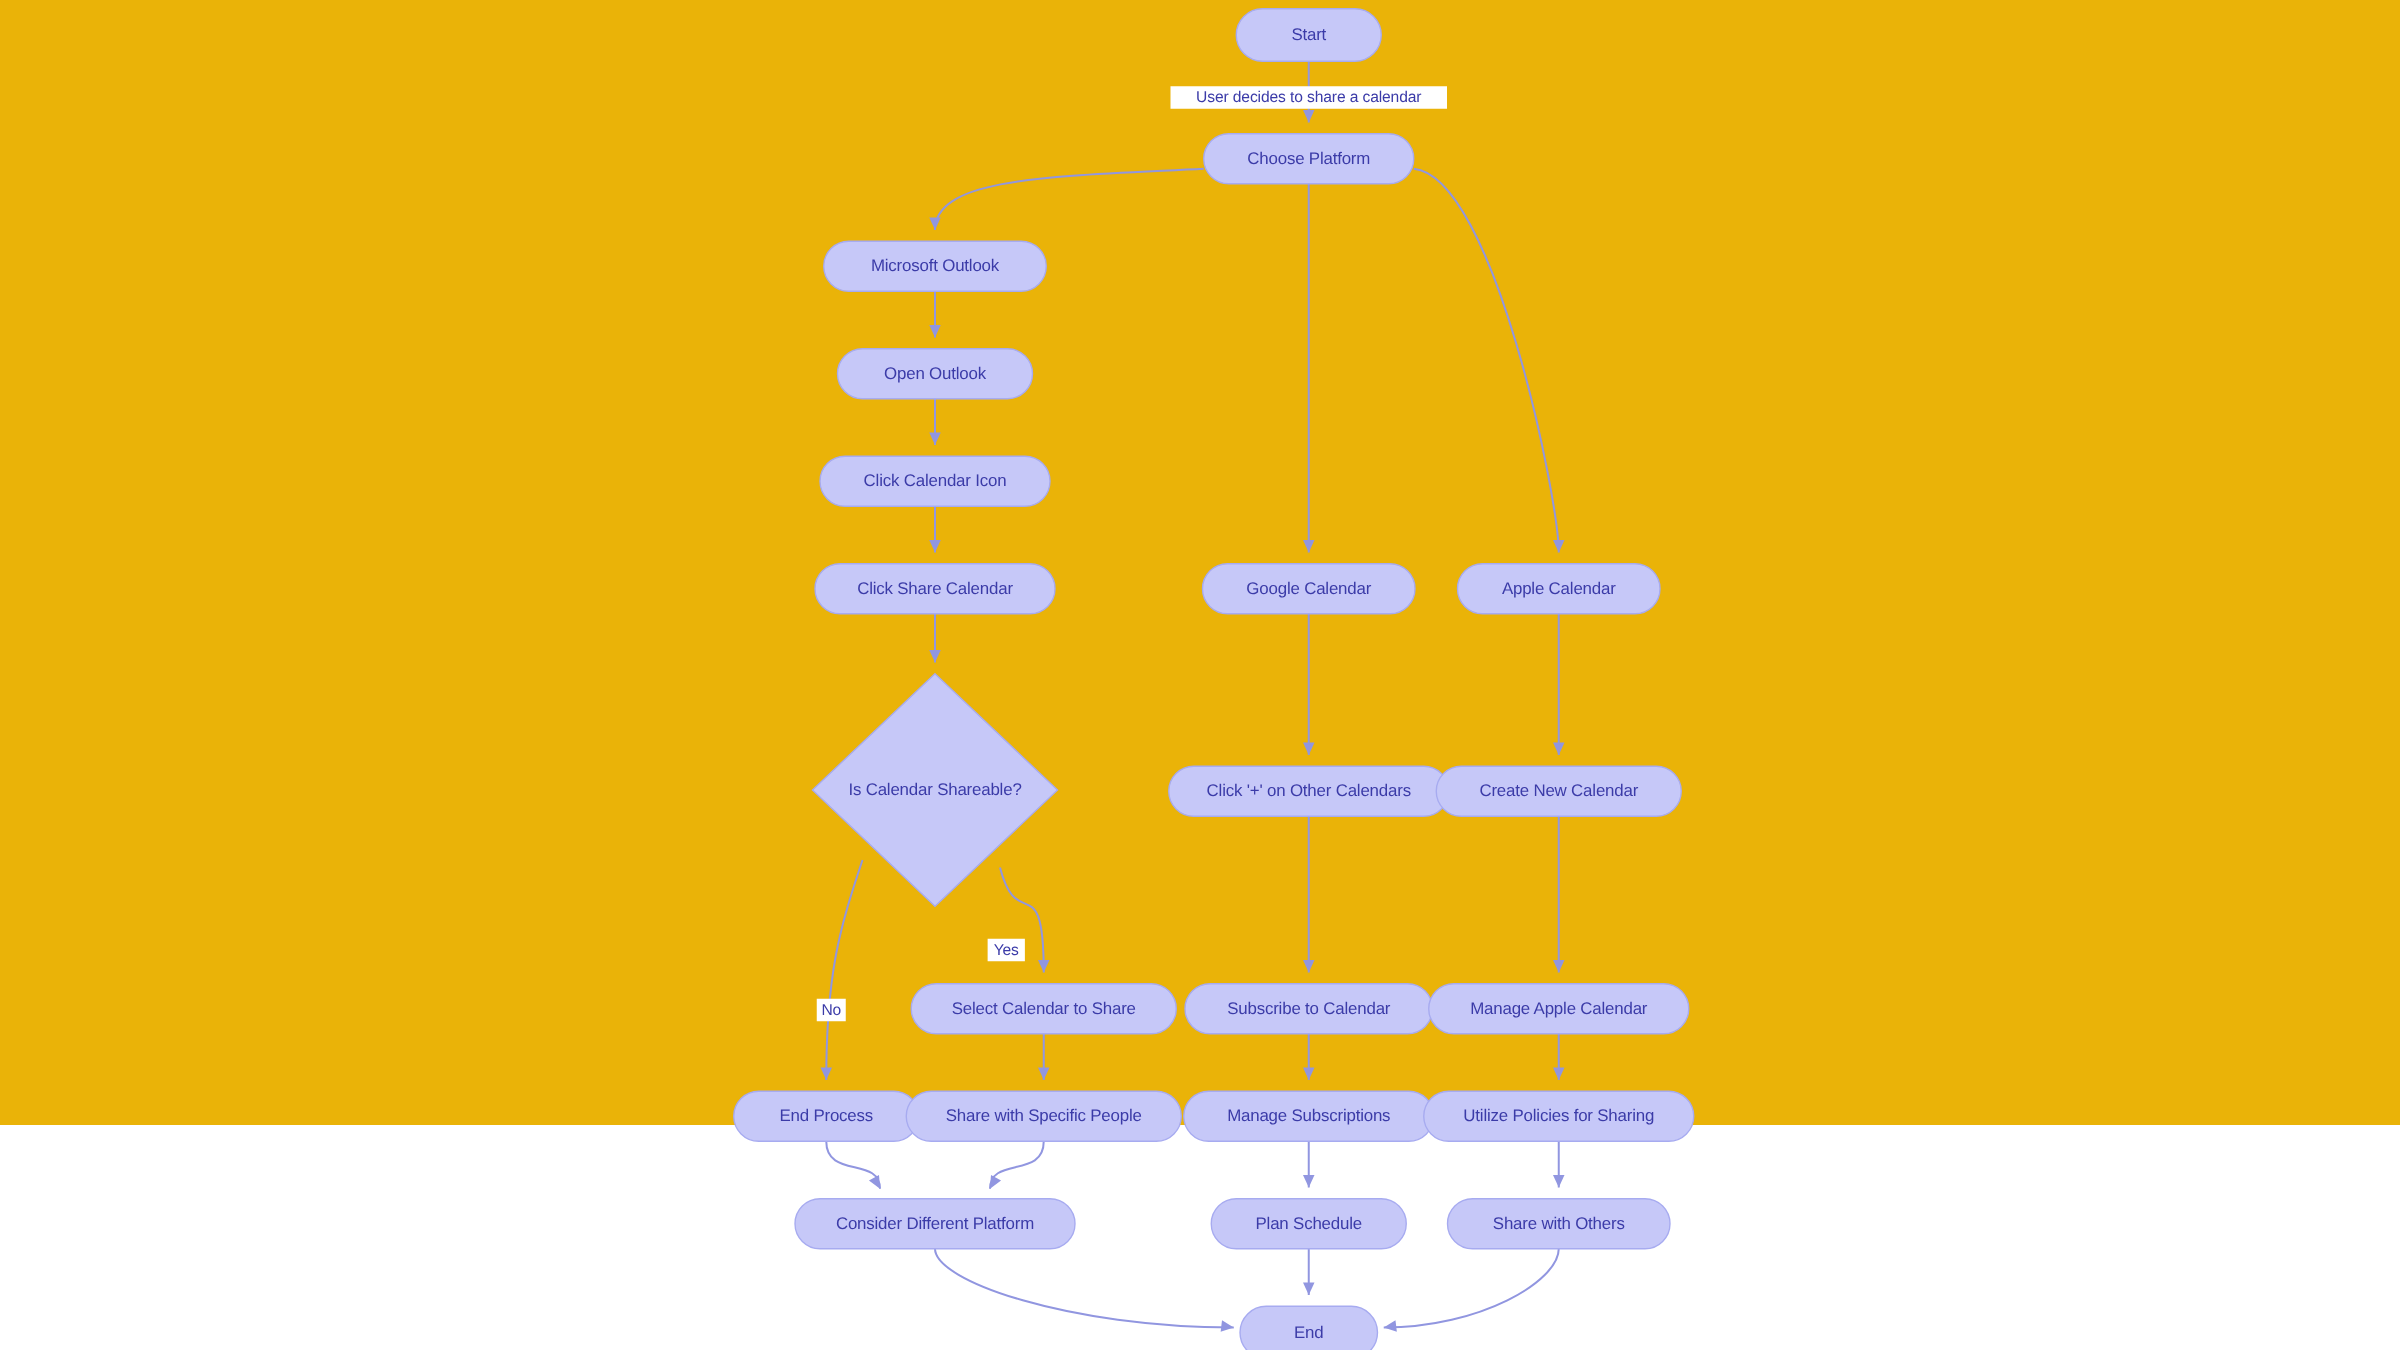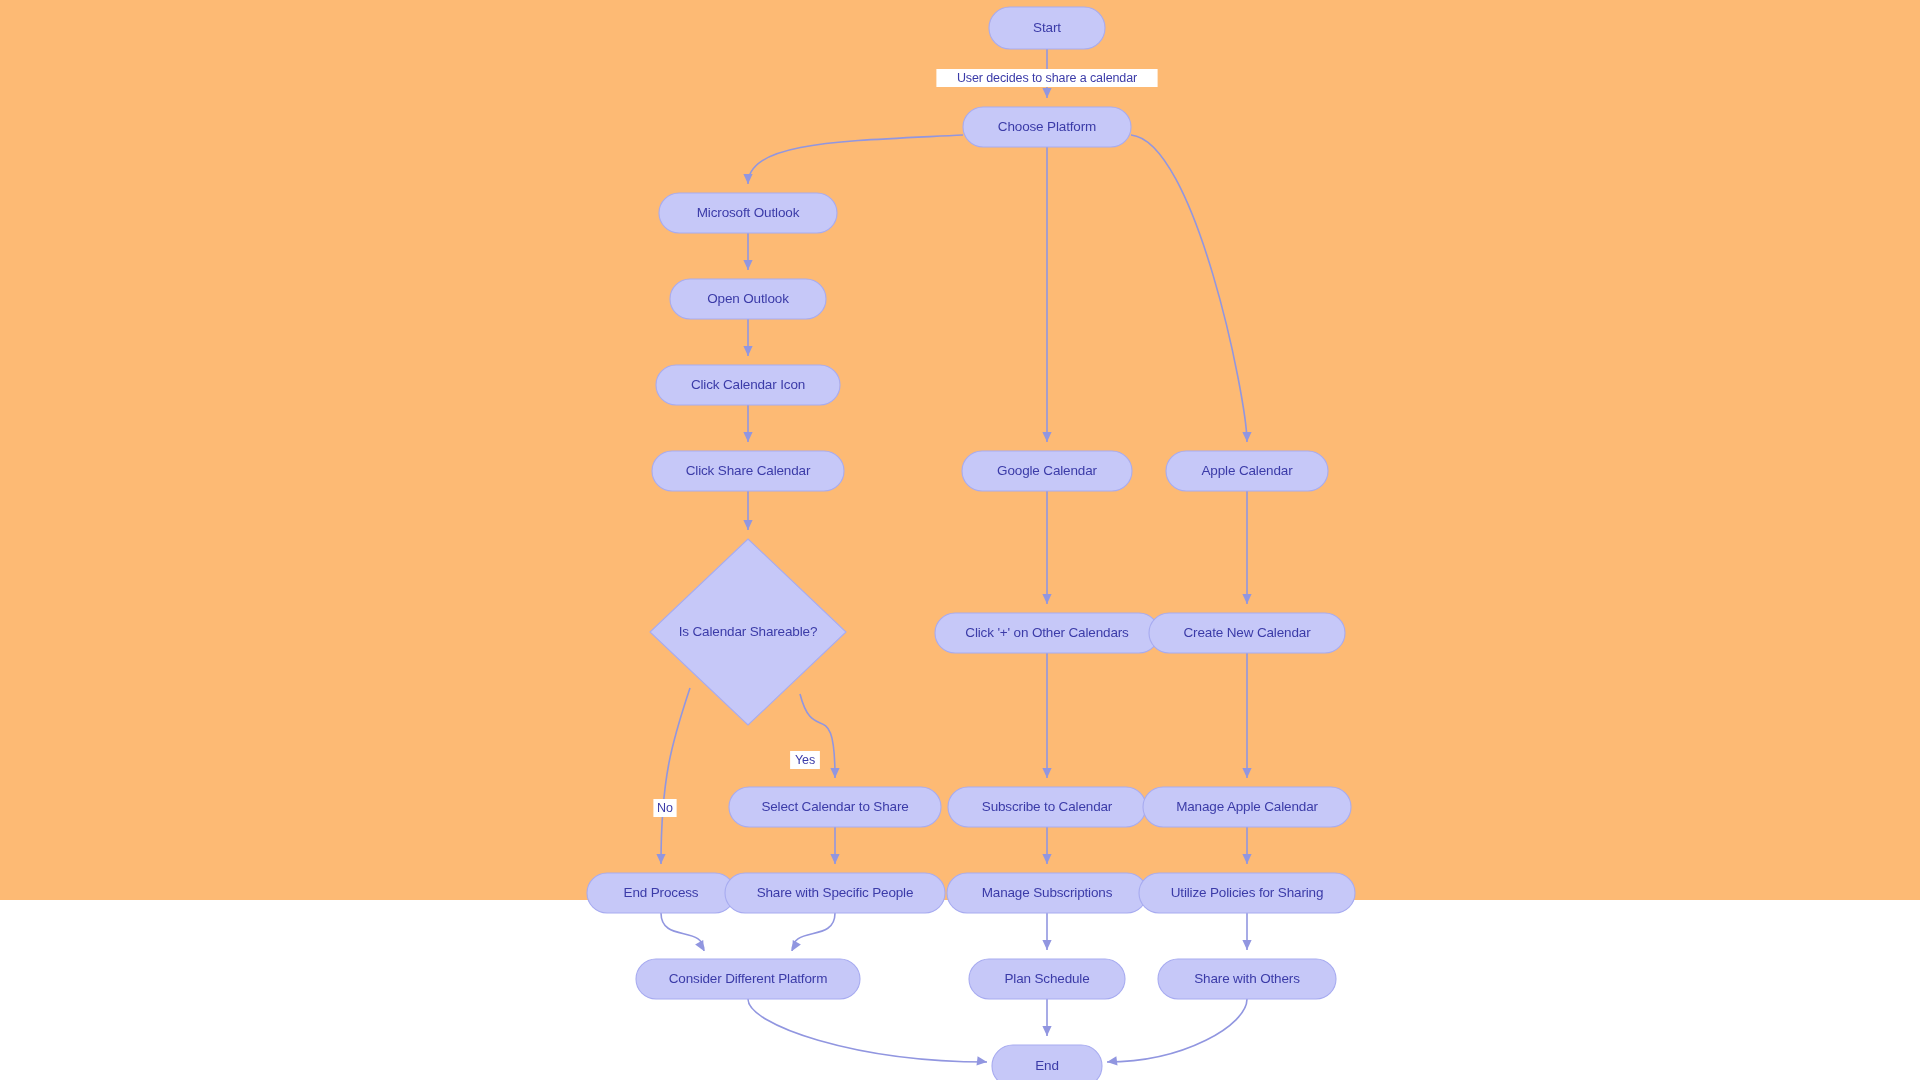--- a/index.html
+++ b/index.html
@@ -8,21 +8,21 @@
     background: #ffffff;
     width: 1920px;
     height: 1080px;
     overflow: hidden;
     font-family: "Liberation Sans", sans-serif;
   }
   #flowchart-root {
     position: relative;
     width: 1920px;
     height: 900px;
-    background: #fdba74;
+    background: #eab308;
   }
   svg.diagram {
     display: block;
     width: 1920px;
     height: 1080px;
   }
   .node-shape {
     fill: #c6c8f8;
     stroke: #a7abf0;
     stroke-width: 1.1;

